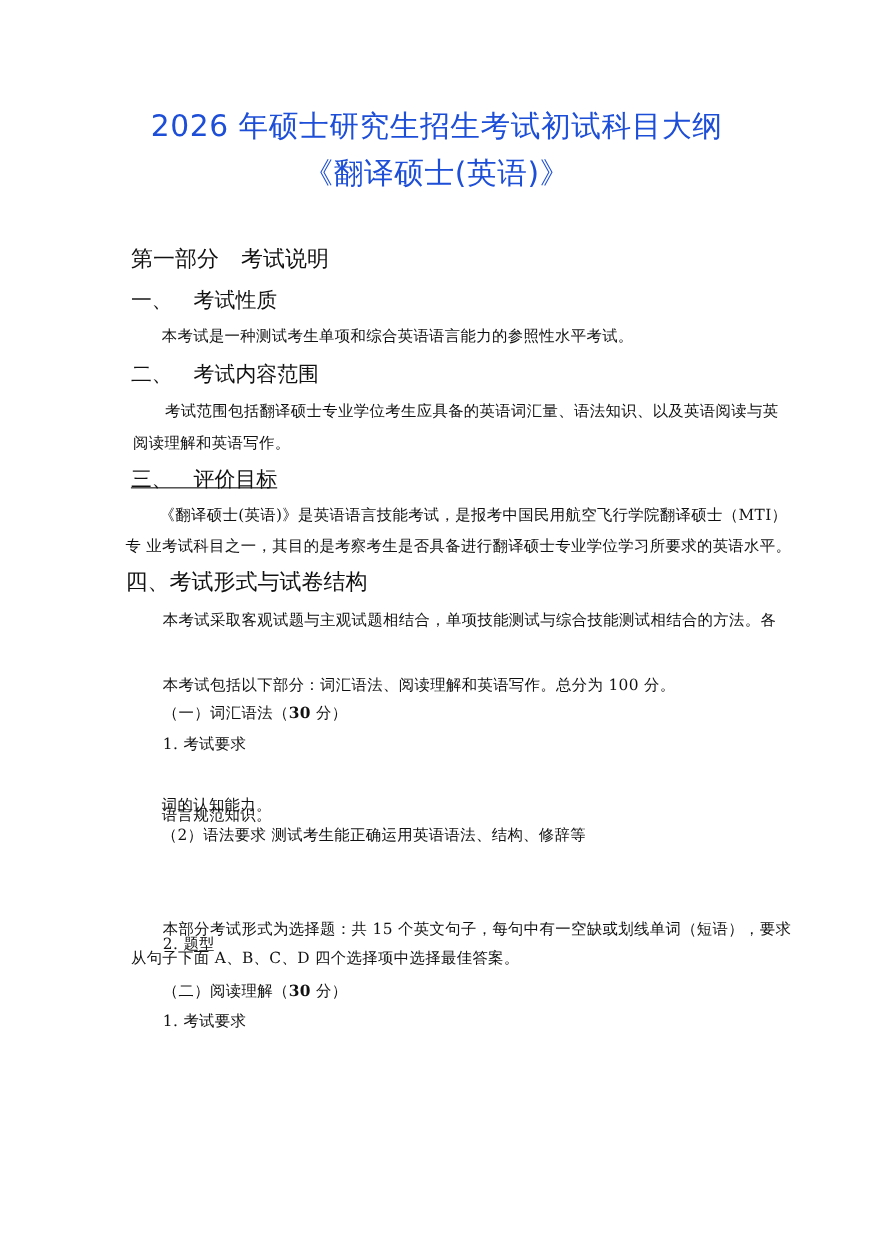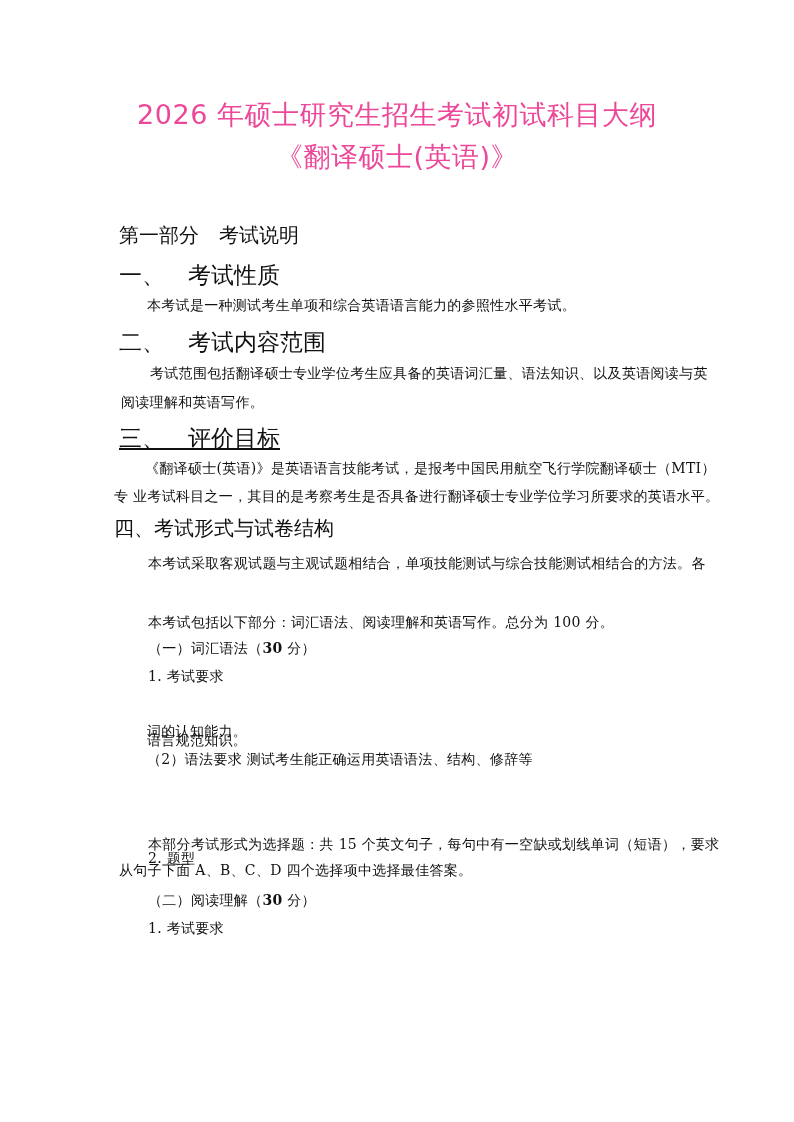--- a/index.html
+++ b/index.html
@@ -20,24 +20,24 @@
       left: 0; top: 0;
       width: 794px; height: 1122px;
       background: #ffffff;
     }
     .abs { position: absolute; white-space: nowrap; }
     .title {
       font-family: "DejaVu Sans", "Liberation Sans", sans-serif;
       font-size: 27px;
       left: 0; width: 794px; text-align: center;
       letter-spacing: 0.5px;
-      color: #ec4899;
+      color: #1d4ed8;
     }
     .h-part { font-size: 20px; }
-    .h-sec { font-size: 23px; }
+    .h-sec { font-size: 19px; }
     .body { font-size: 14px; letter-spacing: 0.3px; }
     .bold { font-weight: bold; }
   </style>
 </head>
 <body>
 
 <div class="page">
 
   <div class="abs title" style="top:97px;">2026 年硕士研究生招生考试初试科目大纲</div>
   <div class="abs h-part" style="left:119px; top:222px;">第一部分　考试说明</div>

